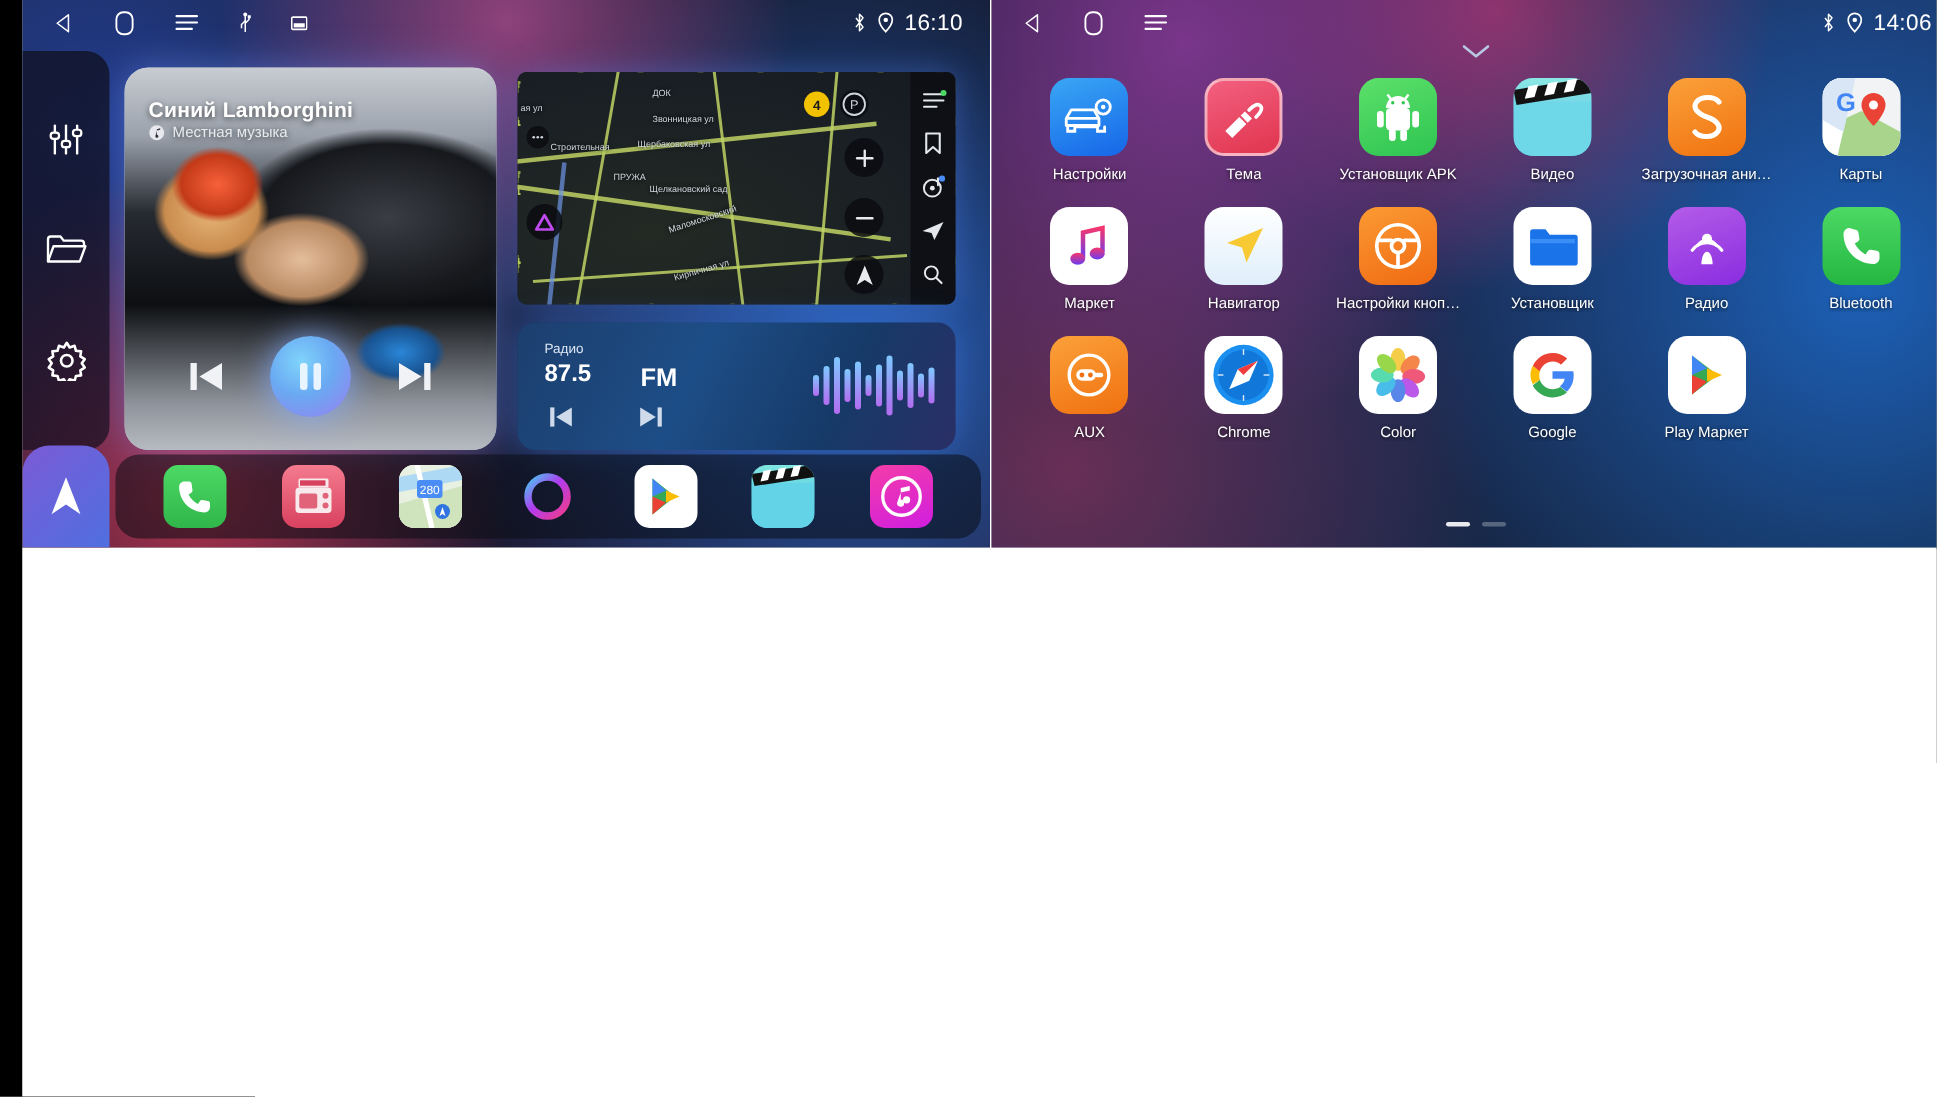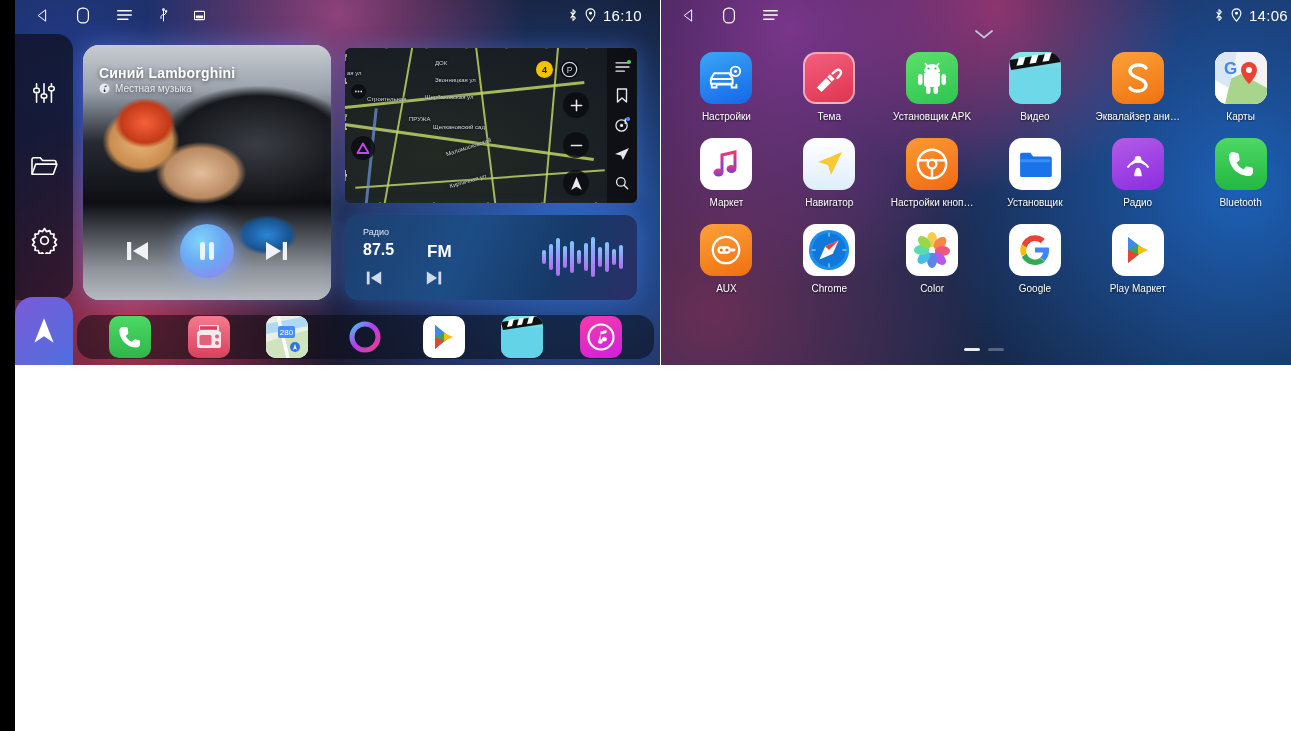--- a/index.html
+++ b/index.html
@@ -82,21 +82,21 @@
                 box-shadow:0 0 20px rgba(70,120,220,.45); }
   .rc-label { position:absolute; left:18px; top:12px; color:#dce6f5; font-size:9px; }
   .rc-freq { position:absolute; left:18px; top:26px; color:#fff; font-size:16px; font-weight:bold; }
   .rc-band { position:absolute; left:82px; top:27px; color:#fff; font-size:17px; font-weight:bold; }
   .rc-prev { position:absolute; left:20px; top:55px; }
   .rc-next { position:absolute; left:80px; top:55px; }
   .rc-wave { position:absolute; right:14px; top:20px; display:flex; align-items:center;
              gap:3px; height:44px; }
   .rc-wave i { display:block; width:4px; border-radius:2px;
                background:linear-gradient(180deg,#7ec8ff,#b36cf0); }
-  .dock { position:absolute; left:62px; right:6px; bottom:6px; height:44px;
+  .dock { position:absolute; left:62px; right:6px; bottom:6px; height:56px;
           border-radius:16px; background:rgba(10,12,20,.55);
           display:flex; align-items:center; justify-content:space-around;
           padding:0 14px; z-index:18; }
   .app-ic { width:42px; height:42px; border-radius:10px; display:flex;
             align-items:center; justify-content:center; overflow:hidden; position:relative; }
 
   
   .q2 { background:
       radial-gradient(circle at 20% 8%, rgba(150,60,160,.75) 0%, rgba(150,60,160,0) 42%),
       radial-gradient(circle at 52% 2%, rgba(210,60,120,.6) 0%, rgba(210,60,120,0) 38%),
@@ -568,21 +568,21 @@
         </div>
         <div class="applabel">Видео</div>
       </div>
 
       <div class="appcell">
         <div class="ic" style="background:linear-gradient(160deg,#fba13a,#f0720f);">
           <svg width="30" height="32" viewBox="0 0 30 32">
               <path d="M23 6 C20 2 11 2 8 6 C5 10 9 14 15 16 C21 18 25 22 22 26 C19 30 10 30 7 26" fill="none" stroke="#fff" stroke-width="3.4" stroke-linecap="round"></path>
             </svg>
         </div>
-        <div class="applabel">Эквалайзер ани…</div>
+        <div class="applabel">Загрузочная ани…</div>
       </div>
 
       <div class="appcell">
         <div class="ic" style="background:#fff;">
           <svg width="52" height="52" viewBox="0 0 52 52">
               <rect width="52" height="52" fill="#f1f3f4"></rect>
               <path d="M0 34 L26 22 L52 36 V52 H0Z" fill="#a8d48c"></path>
               <path d="M0 0 H22 L10 52 H0Z" fill="#fff"></path>
               <path d="M0 0 H22 L14 36 L0 28Z" fill="#d8e6f5"></path>
               <text x="9" y="22" font-size="17" fill="#4285f4" font-weight="bold" font-family="Liberation Sans, sans-serif">G</text>

